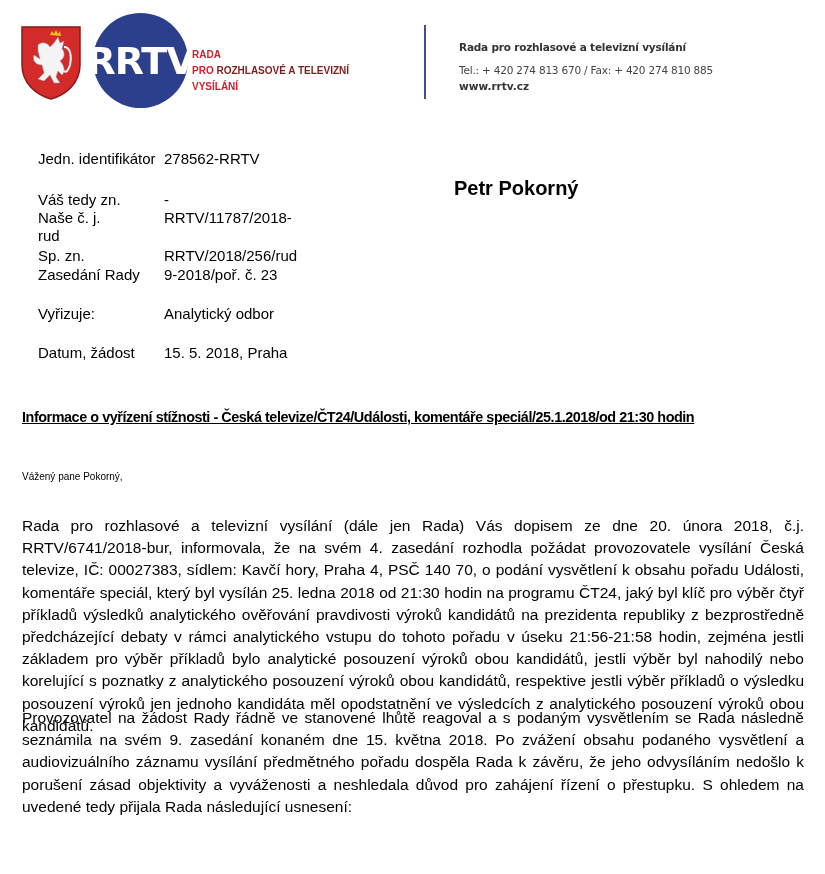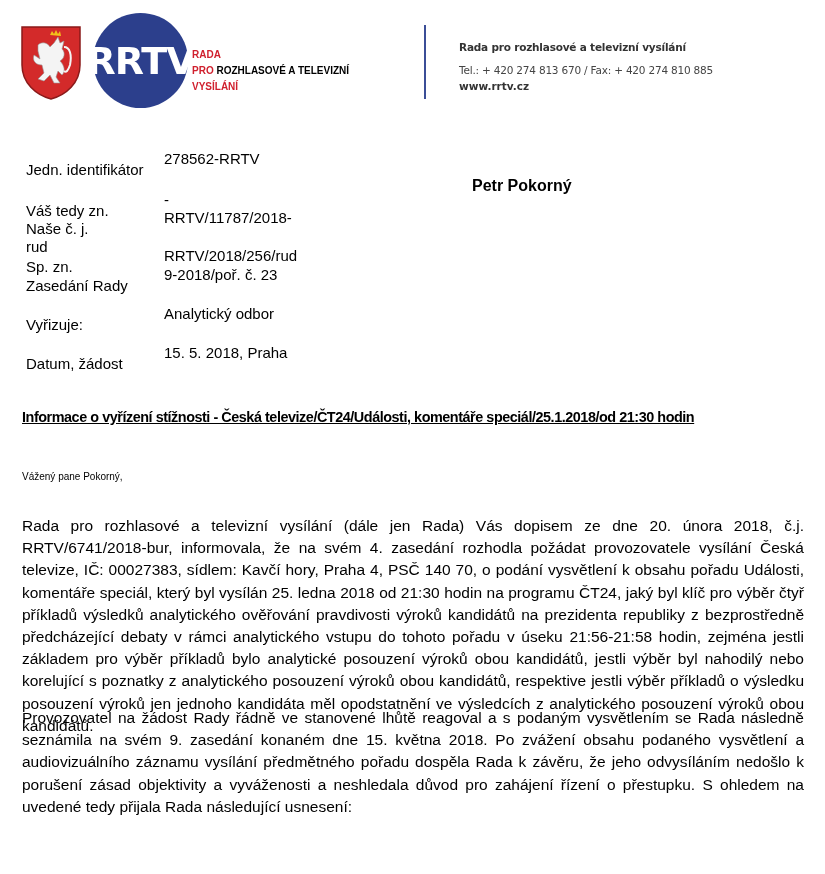--- a/index.html
+++ b/index.html
@@ -3,32 +3,32 @@
 <meta charset="utf-8">
 <style>
   html, body { margin: 0; padding: 0; background: #ffffff; }
   body { width: 825px; height: 874px; position: relative; overflow: hidden; font-family: "Liberation Sans", sans-serif; color: #000; }
   .header { position: absolute; left: 0; top: 0; width: 825px; height: 120px; }
   .coat { position: absolute; left: 20px; top: 25px; width: 62px; height: 76px; }
   .rrtv-circle { position: absolute; left: 93px; top: 13px; width: 95px; height: 95px; border-radius: 50%; background: #2c3f8c; }
   .rrtv-text { position: absolute; left: 93px; top: 13px; width: 95px; height: 95px; display: flex; align-items: center; justify-content: center; color: #fff; font-weight: bold; font-size: 38px; letter-spacing: -1px; font-family: "DejaVu Sans", sans-serif; }
   .rrtv-name { position: absolute; left: 192px; top: 47px; font-family: Liberation Sans, sans-serif; font-weight: bold; font-size: 10px; line-height: 16px; }
   .red { color: #d0202e; }
-  .blue { color: #000000; }
+  .blue { color: #7f1d1d; }
   .vline { position: absolute; left: 424px; top: 25px; width: 2px; height: 74px; background: #3b4e97; }
   .contact { position: absolute; left: 459px; top: 41px; font-family: "DejaVu Sans", sans-serif; color: #333; font-size: 10.5px; }
   .contact .org { font-weight: bold; color: #333; margin-bottom: 9px; letter-spacing: -0.2px; }
   .contact .line { line-height: 16px; color: #444; letter-spacing: -0.2px; }
   .contact .web { font-weight: bold; color: #333; line-height: 16px; }
 
   .meta { position: absolute; left: 22px; top: 150px; font-size: 15px; }
   .meta-row { position: absolute; left: 0; white-space: nowrap; }
-  .meta-label { position: absolute; left: 4px; width: 140px; margin-top: 11px; }
+  .meta-label { position: absolute; left: 16px; width: 140px; }
   .meta-value { position: absolute; left: 142px; }
-  .recipient { position: absolute; left: 472px; top: 177px; font-weight: bold; font-size: 16px; }
+  .recipient { position: absolute; left: 454px; top: 177px; font-weight: bold; font-size: 20px; }
 
   .subject { position: absolute; left: 22px; top: 406px; width: 782px; font-weight: bold; font-size: 15.5px; text-decoration: underline; line-height: 22px; font-family: "Liberation Sans", sans-serif; letter-spacing: -0.5px; transform: scaleX(0.93); transform-origin: left top; width: 841px; }
   .greeting { position: absolute; left: 22px; top: 471px; font-size: 10px; }
   .para { position: absolute; left: 22px; width: 782px; font-size: 15.5px; line-height: 22.2px; text-align: justify; }
   .p1 { top: 515px; }
   .p2 { top: 707px; }
 </style>
 </head>
 <body>
 

